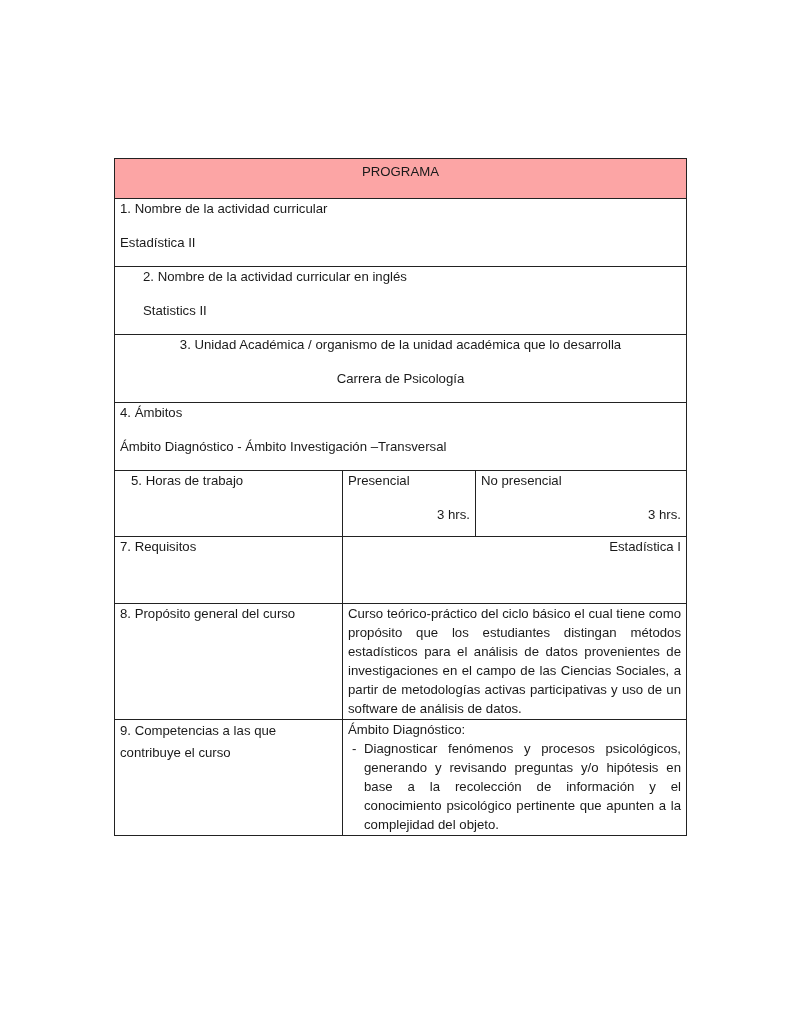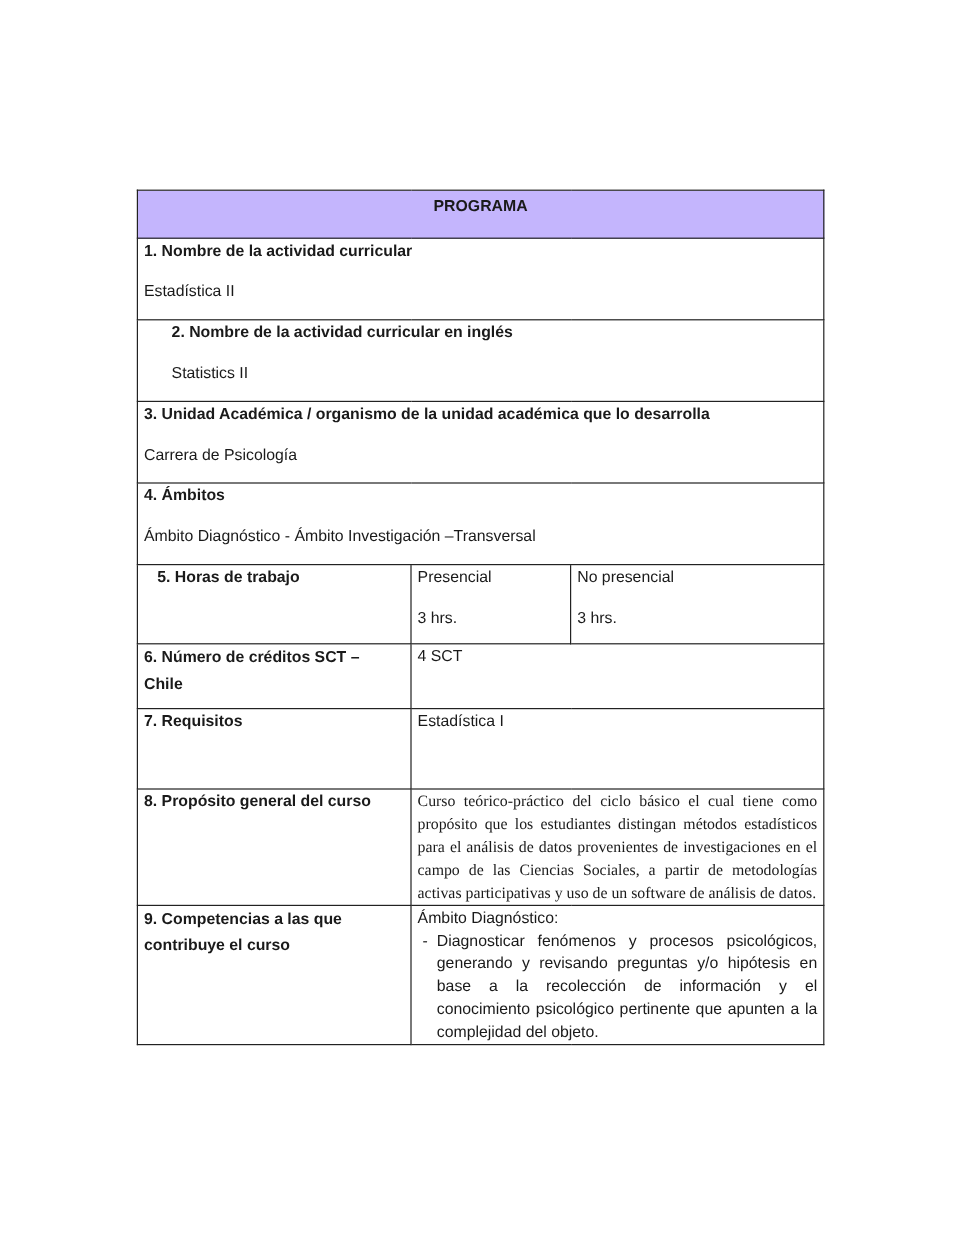--- a/index.html
+++ b/index.html
@@ -1,26 +1,26 @@
 <!DOCTYPE html>
 <html><head>
 <meta charset="utf-8">
 <style>
   html, body { margin: 0; padding: 0; background: #ffffff; }
   body { width: 800px; height: 1035px; position: relative; overflow: hidden;
          font-family: "Liberation Sans", sans-serif; color: #1a1a1a; font-size: 13.2px; }
   table.prog { position: absolute; left: 114px; top: 158px; width: 572px;
                border-collapse: collapse; table-layout: fixed; }
   table.prog td { border: 1.3px solid #222; vertical-align: top; padding: 0 5px; line-height: 19px; }
-  .hdr { background: #c4b5fd; text-align: center; font-weight: bold; height: 36px; padding-top: 3px !important; }
-  .b { font-weight: bold; }
+  .hdr { background: #fca5a5; text-align: center; font-weight: normal; height: 36px; padding-top: 3px !important; }
+  .b { font-weight: normal; }
   .full td { padding-top: 3px; }
   .gap { height: 15px; }
-  .center { text-align: left; }
-  .justify { text-align: justify; text-align-last: left; font-family: Liberation Serif, serif; }
+  .center { text-align: right; }
+  .justify { text-align: justify; text-align-last: left; }
   .bullet { display: flex; }
   .bullet .dash { width: 12px; flex: none; padding-left: 4px; }
   .bullet .txt { text-align: justify; flex: 1; }
 </style>
 </head>
 <body>
 
 <table class="prog">
   <colgroup>
       <col style="width:228px">
@@ -39,21 +39,21 @@
     </td>
   </tr>
   <tr class="full">
     <td colspan="3" style="height:67px;padding-left:28px;">
       <div class="b">2. Nombre de la actividad curricular en inglés</div>
       <div class="gap"></div>
       <div>Statistics II</div>
     </td>
   </tr>
   <tr class="full">
-    <td colspan="3" style="height:67px;">
+    <td colspan="3" style="height:67px;text-align:center;">
       <div class="b">3. Unidad Académica / organismo de la unidad académica que lo desarrolla</div>
       <div class="gap"></div>
       <div>Carrera de Psicología</div>
     </td>
   </tr>
   <tr class="full">
     <td colspan="3" style="height:67px;margin-top:32px;">
       <div class="b">4. Ámbitos</div>
       <div class="gap"></div>
       <div>Ámbito Diagnóstico - Ámbito Investigación –Transversal</div>
@@ -66,24 +66,20 @@
       <div class="gap"></div>
       <div class="center">3 hrs.</div>
     </td>
     <td>
       <div>No presencial</div>
       <div class="gap"></div>
       <div class="center">3 hrs.</div>
     </td>
   </tr>
   <tr class="full">
-    <td class="b" style="height:53px; line-height:22px; padding-right:30px;">6. Número de créditos SCT – Chile</td>
-    <td colspan="2">4 SCT</td>
-  </tr>
-  <tr class="full">
     <td class="b" style="height:66px;">7. Requisitos</td>
     <td colspan="2" class="center">Estadística I</td>
   </tr>
   <tr class="full">
     <td class="b">8. Propósito general del curso</td>
     <td colspan="2" class="justify" style="padding-bottom:1px;">Curso teórico-práctico del ciclo básico el cual tiene como propósito que los estudiantes distingan métodos estadísticos para el análisis de datos provenientes de investigaciones en el campo de las Ciencias Sociales, a partir de metodologías activas participativas y uso de un software de análisis de datos.</td>
   </tr>
   <tr class="full">
     <td class="b" style="line-height:22px; padding-right:40px;">9. Competencias a las que contribuye el curso</td>
     <td colspan="2" style="padding-bottom:1px;">

